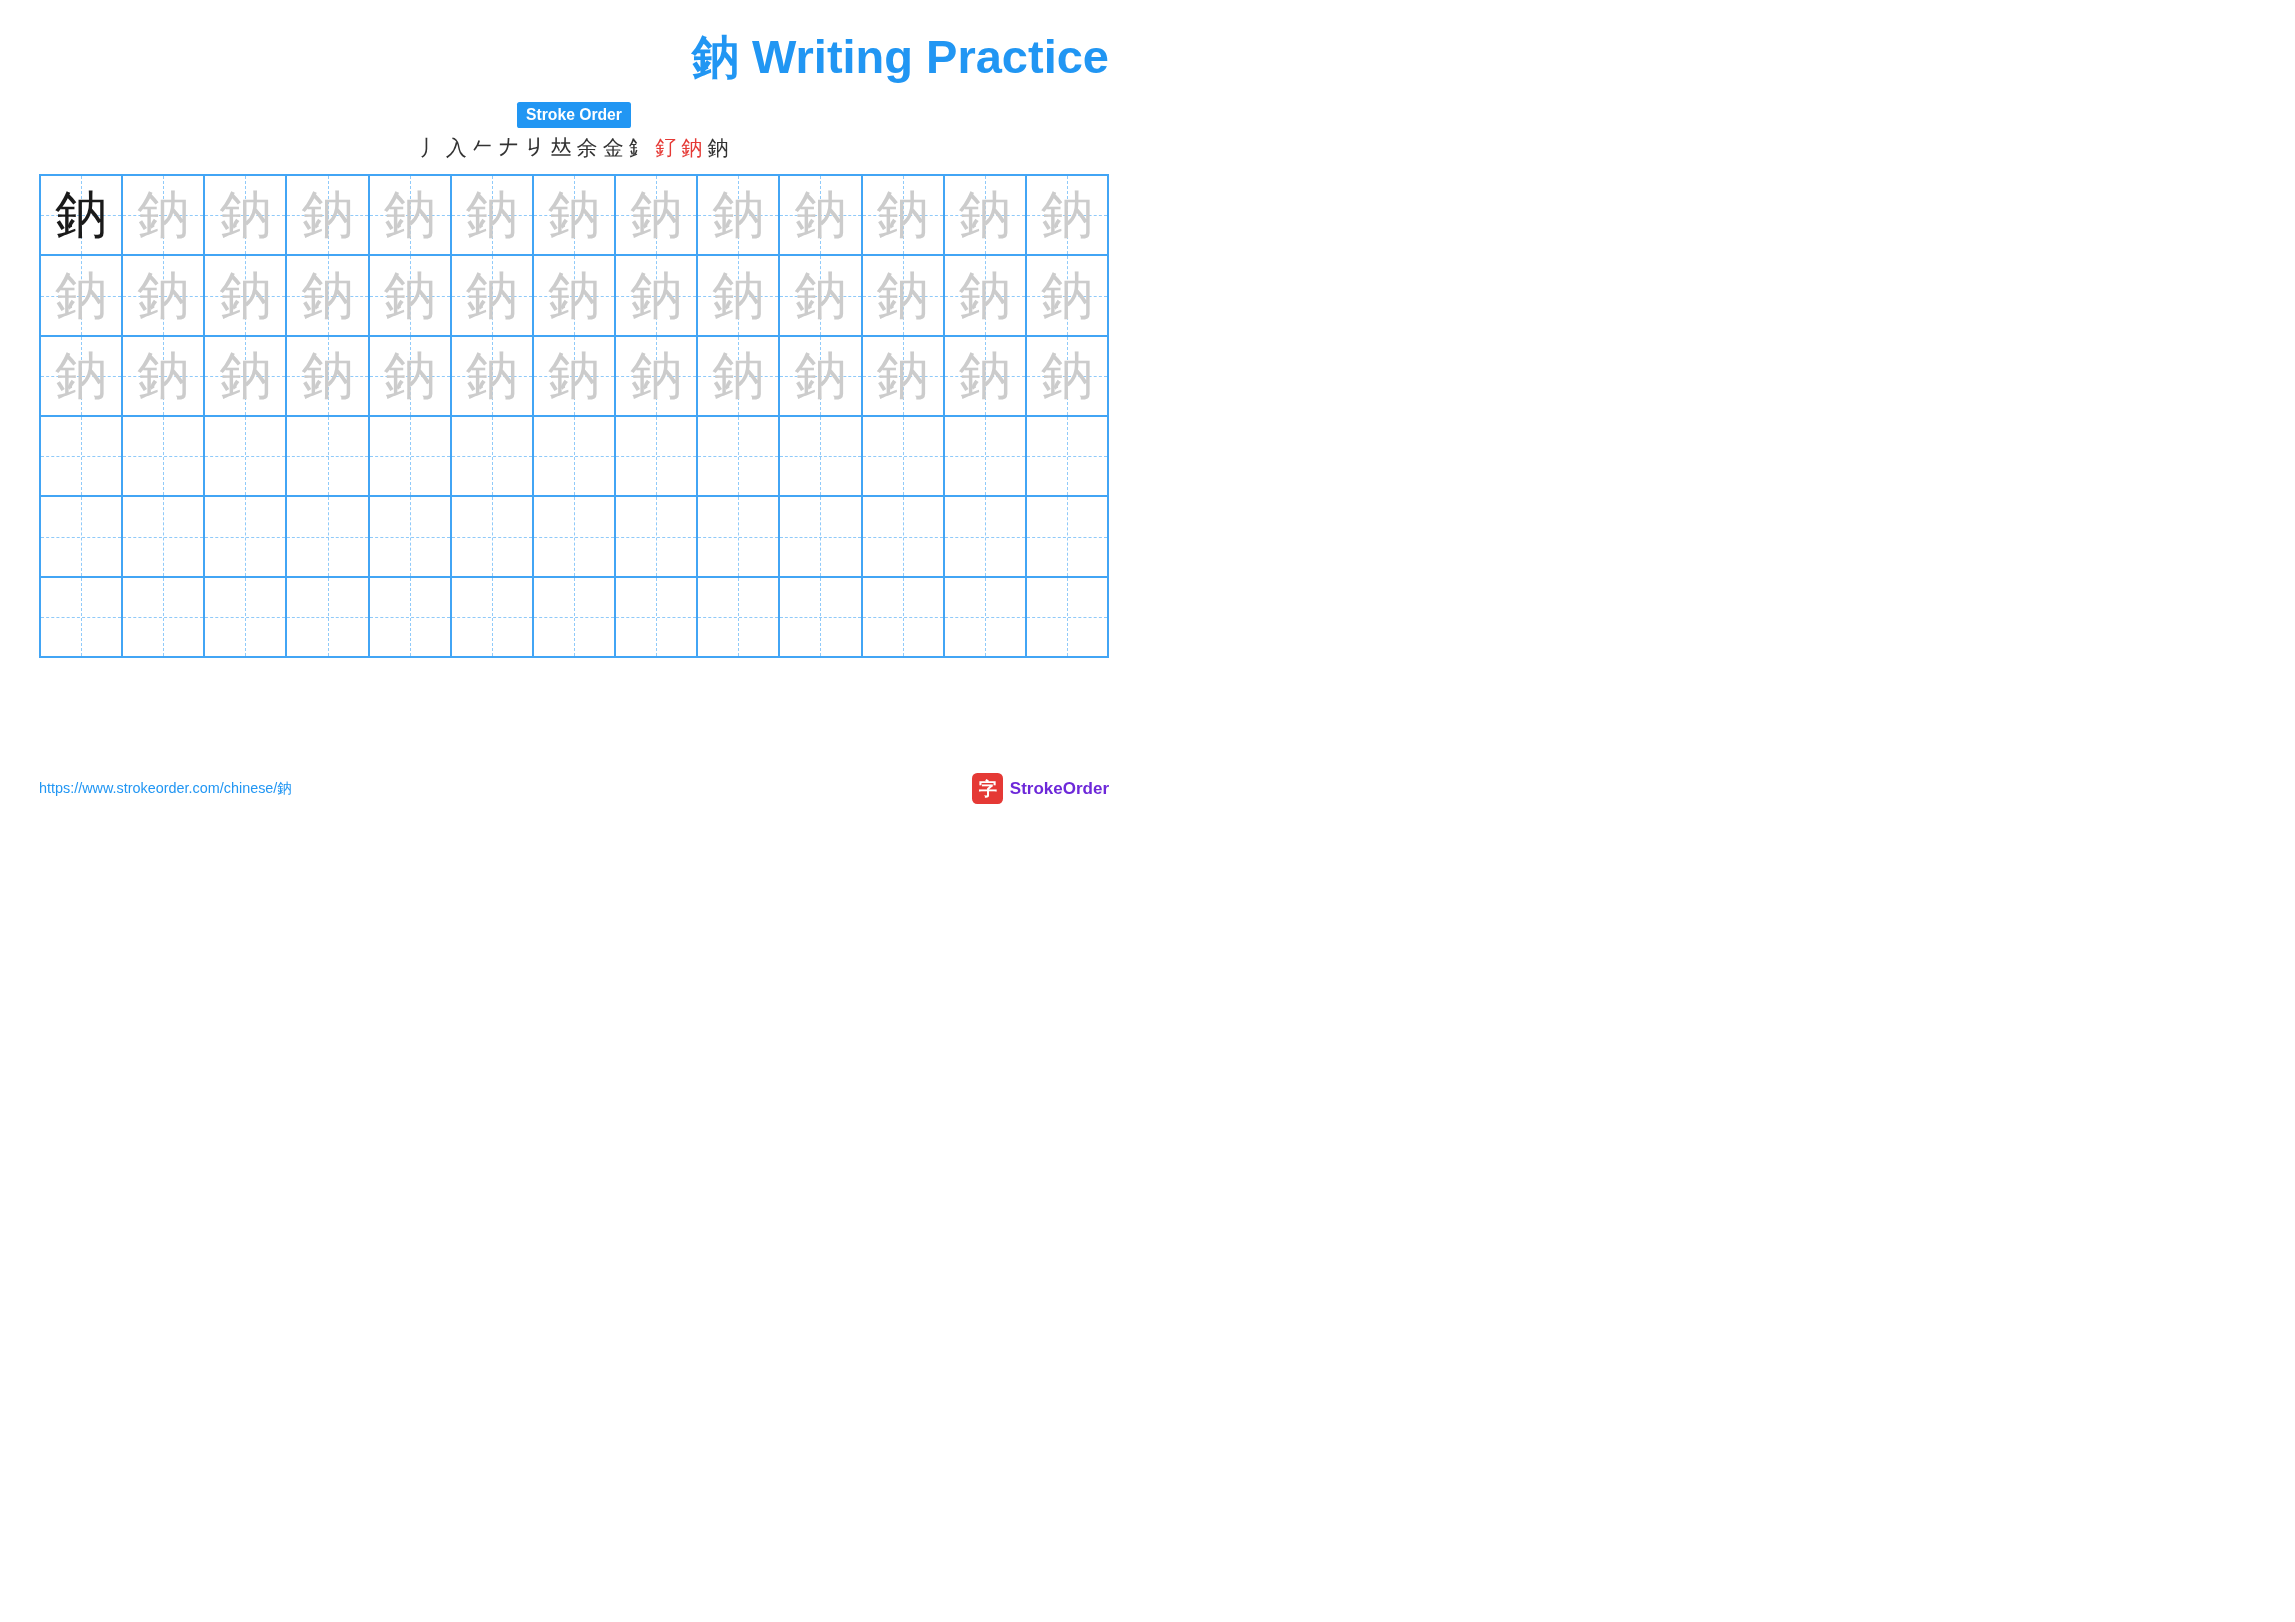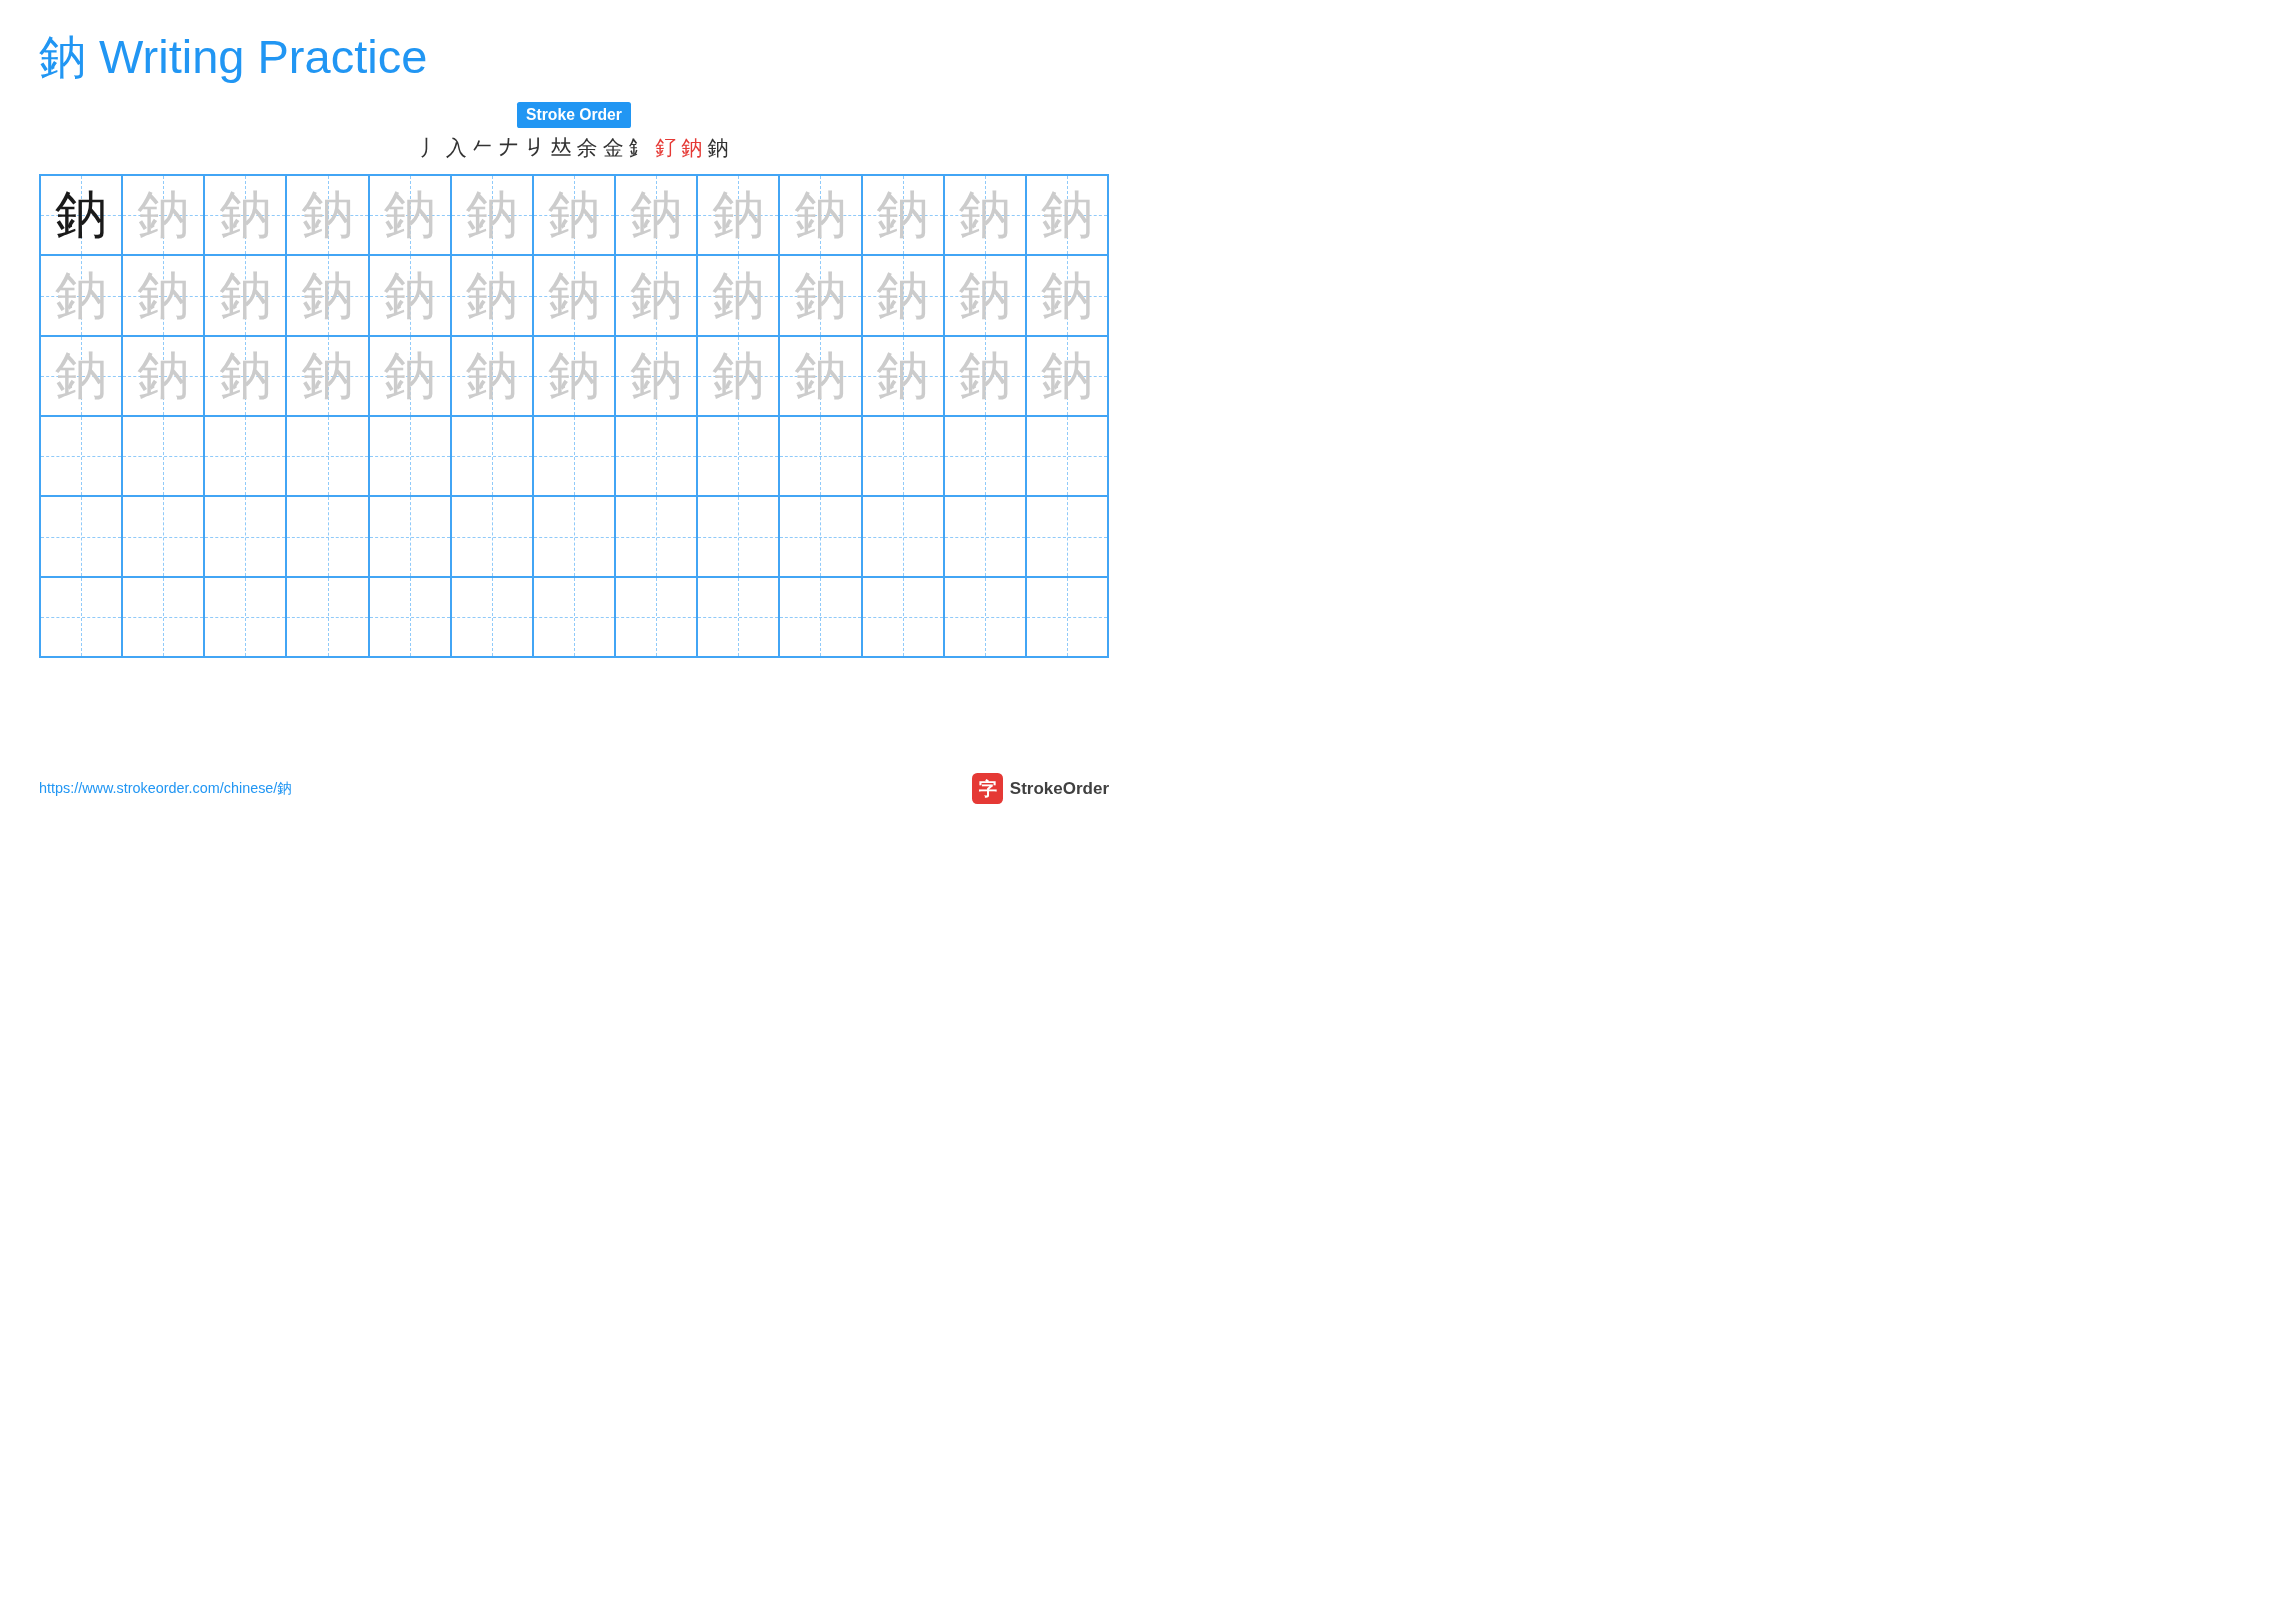--- a/index.html
+++ b/index.html
@@ -15,24 +15,24 @@
     .page {
       width: 1148px;
       height: 811px;
       background: white;
       position: relative;
       padding: 26px 39px;
     }
 
     
     .title {
-      text-align: left;
+      text-align: right;
       font-size: 47px;
       color: #2196F3;
-      font-weight: normal;
+      font-weight: bold;
       margin-bottom: 13px;
       font-family: sans-serif;
     }
 
     
     .stroke-order-row {
       display: flex;
       align-items: center;
       margin-bottom: 11.8px;
       gap: 6.5px;
@@ -151,21 +151,21 @@
       align-items: center;
       justify-content: center;
       color: white;
       font-size: 18.3px;
       font-weight: bold;
     }
 
     .brand-text {
       font-size: 17px;
       font-weight: bold;
-      color: #404040;
+      color: #6d28d9;
       font-family: sans-serif;
     }
   </style>
 </head>
 <body>
 
 <div class="page">
 
   <div class="title">
     <span>鈉</span><span> Writing Practice</span>

